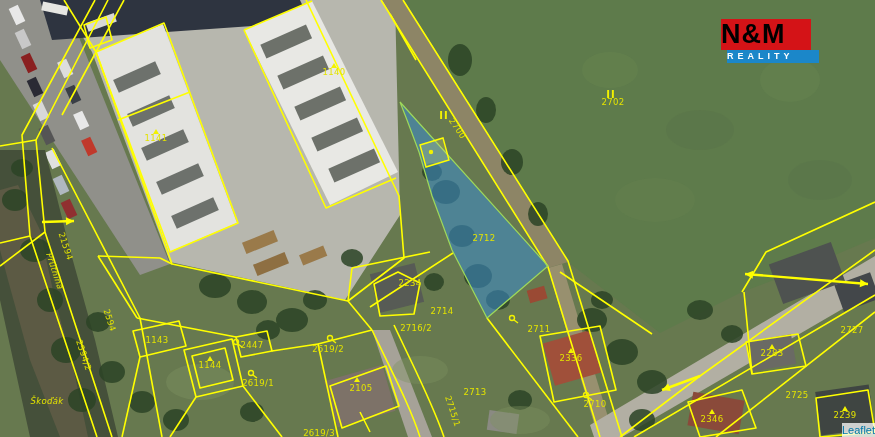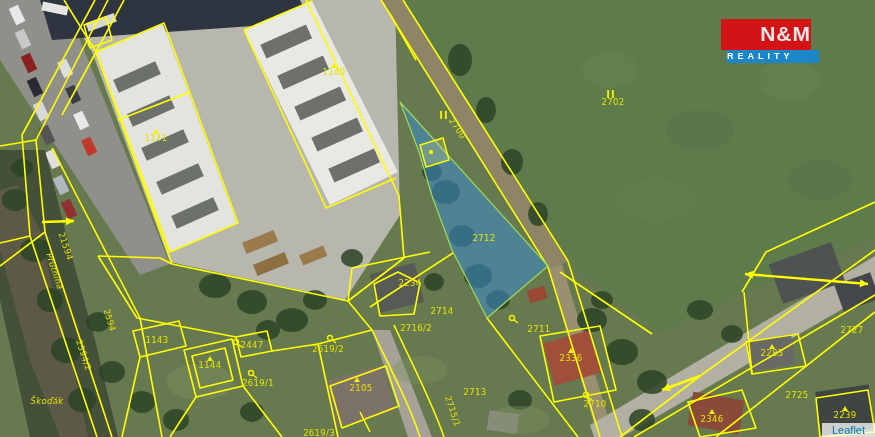--- a/index.html
+++ b/index.html
@@ -6,30 +6,30 @@
   #stage{position:relative;width:875px;height:437px;overflow:hidden;
          font-family:"DejaVu Sans",sans-serif;}
   #map{position:absolute;left:0;top:0;}
   .plabel{font-family:"DejaVu Sans",sans-serif;font-size:8.5px;fill:#e3e300;
           text-anchor:middle;letter-spacing:.3px;}
   .plabel.it{font-style:italic;}
   .ii-mark{font-family:"DejaVu Sans",sans-serif;font-size:10px;font-weight:bold;
            fill:#f2f200;text-anchor:middle;letter-spacing:1px;}
   
   #logo{position:absolute;left:721px;top:19px;width:100px;}
-  .logo-top{width:90px;height:31px;background:#d41317;color:#e5e5e5;
+  .logo-top{width:90px;height:31px;background:#d41317;color:#000000;
             font-family:"Liberation Sans",sans-serif;font-weight:bold;
-            font-size:21px;line-height:30px;text-align:right;letter-spacing:1px;}
+            font-size:27px;line-height:30px;text-align:left;letter-spacing:1px;}
   .logo-bottom{margin-left:6px;width:92px;height:13px;background:#1b87c9;color:#fff;
                font-family:"Liberation Sans",sans-serif;font-weight:bold;
                font-size:9px;line-height:13px;letter-spacing:4px;}
   
   #leaflet{position:absolute;right:0;bottom:0;background:rgba(255,255,255,.75);
            color:#0078A8;font-family:"Liberation Sans",sans-serif;font-size:11px;
-           padding:1px 10px;text-decoration:none;}
+           padding:1px 0;text-decoration:none;}
 </style>
 </head>
 <body>
 
 <div id="stage">
 <svg id="map" width="875" height="437" viewBox="0 0 875 437">
 
   <g id="terrain">
     <rect x="0" y="0" width="875" height="437" fill="#67794f"></rect>
 

